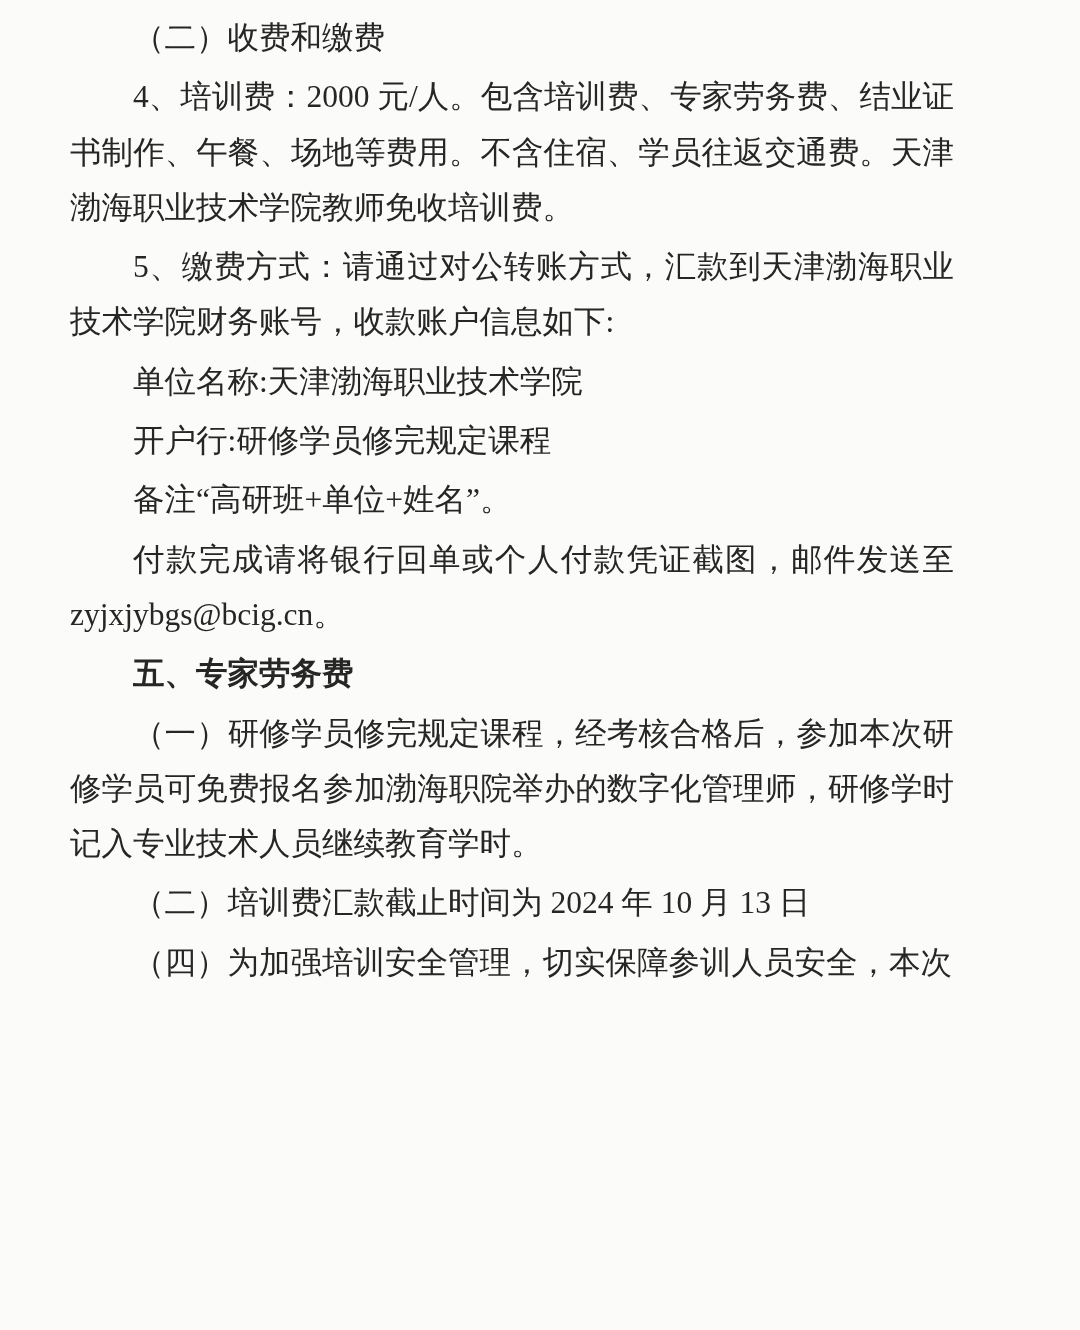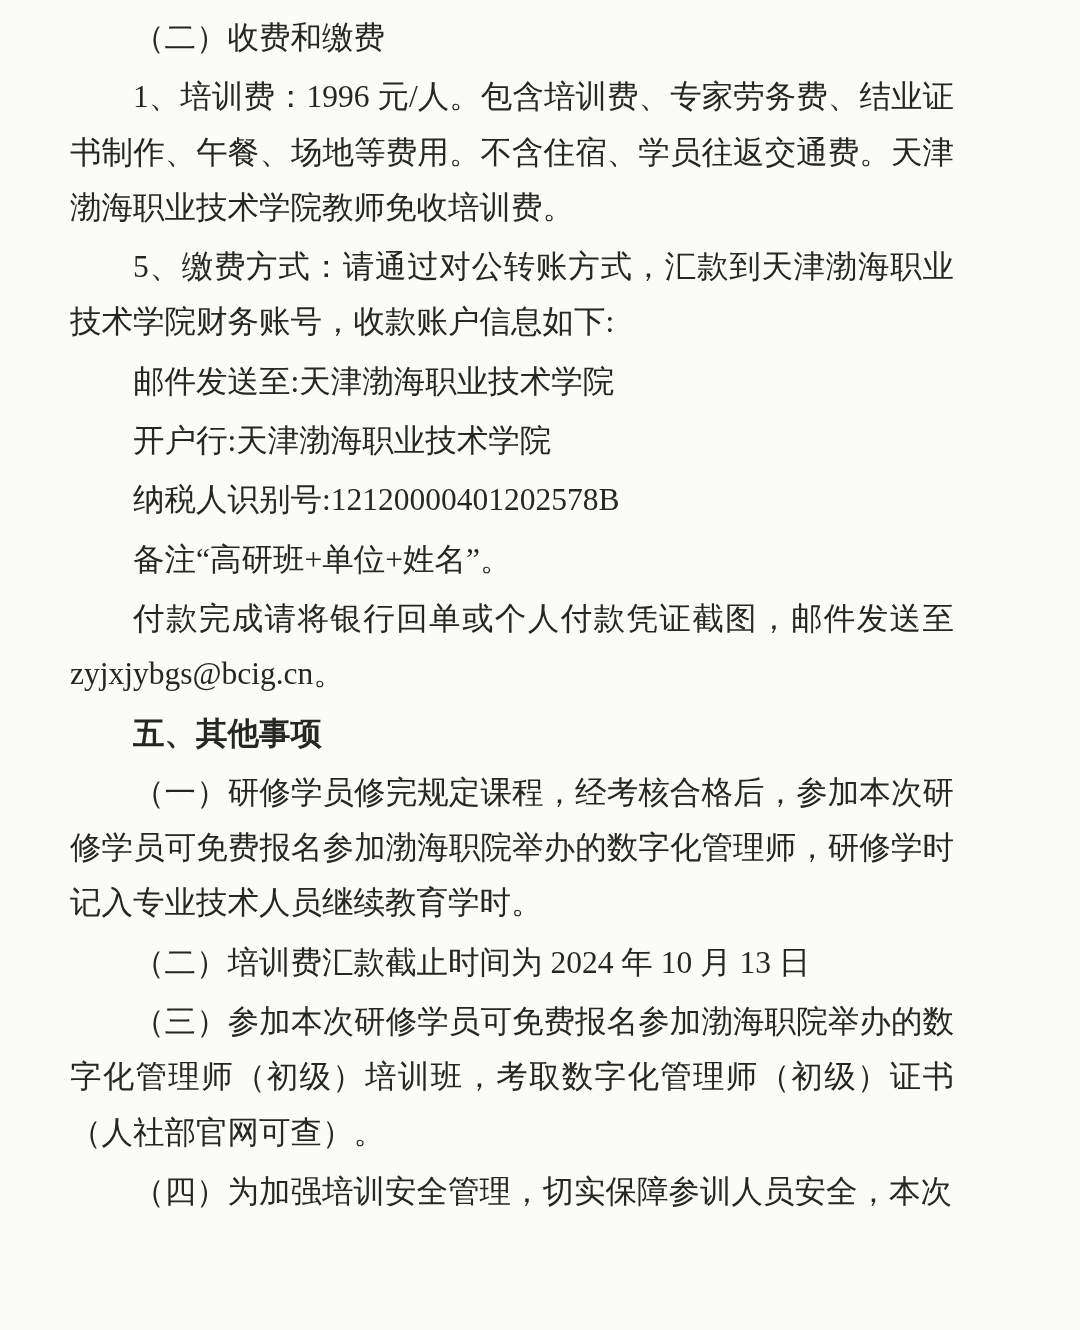--- a/index.html
+++ b/index.html
@@ -39,25 +39,23 @@
   .h-main {
     text-indent: 2em;
     font-weight: bold;
   }
 </style>
 </head>
 <body style="background-color: rgb(251, 251, 250); color: rgb(38, 38, 36);">
 
 <div class="doc">
   <p class="h-sub">（二）收费和缴费</p>
-  <p class="para">1、培训费：1996 元/人。包含培训费、专家劳务费、结业证书制作、午餐、场地等费用。不含住宿、学员往返交通费。天津渤海职业技术学院教师免收培训费。</p>
+  <p class="para">4、培训费：2000 元/人。包含培训费、专家劳务费、结业证书制作、午餐、场地等费用。不含住宿、学员往返交通费。天津渤海职业技术学院教师免收培训费。</p>
   <p class="para">5、缴费方式：请通过对公转账方式，汇款到天津渤海职业技术学院财务账号，收款账户信息如下:</p>
-  <p class="field">邮件发送至:天津渤海职业技术学院</p>
-  <p class="field">开户行:天津渤海职业技术学院</p>
-  <p class="field">纳税人识别号:12120000401202578B</p>
+  <p class="field">单位名称:天津渤海职业技术学院</p>
+  <p class="field">开户行:研修学员修完规定课程</p>
   <p class="field">备注“高研班+单位+姓名”。</p>
   <p class="para">付款完成请将银行回单或个人付款凭证截图，邮件发送至 zyjxjybgs@bcig.cn。</p>
-  <p class="h-main">五、其他事项</p>
+  <p class="h-main">五、专家劳务费</p>
   <p class="para">（一）研修学员修完规定课程，经考核合格后，参加本次研修学员可免费报名参加渤海职院举办的数字化管理师，研修学时记入专业技术人员继续教育学时。</p>
   <p class="para">（二）培训费汇款截止时间为 2024 年 10 月 13 日</p>
-  <p class="para">（三）参加本次研修学员可免费报名参加渤海职院举办的数字化管理师（初级）培训班，考取数字化管理师（初级）证书（人社部官网可查）。</p>
   <p class="para">（四）为加强培训安全管理，切实保障参训人员安全，本次</p>
 </div>
 
 </body></html>

